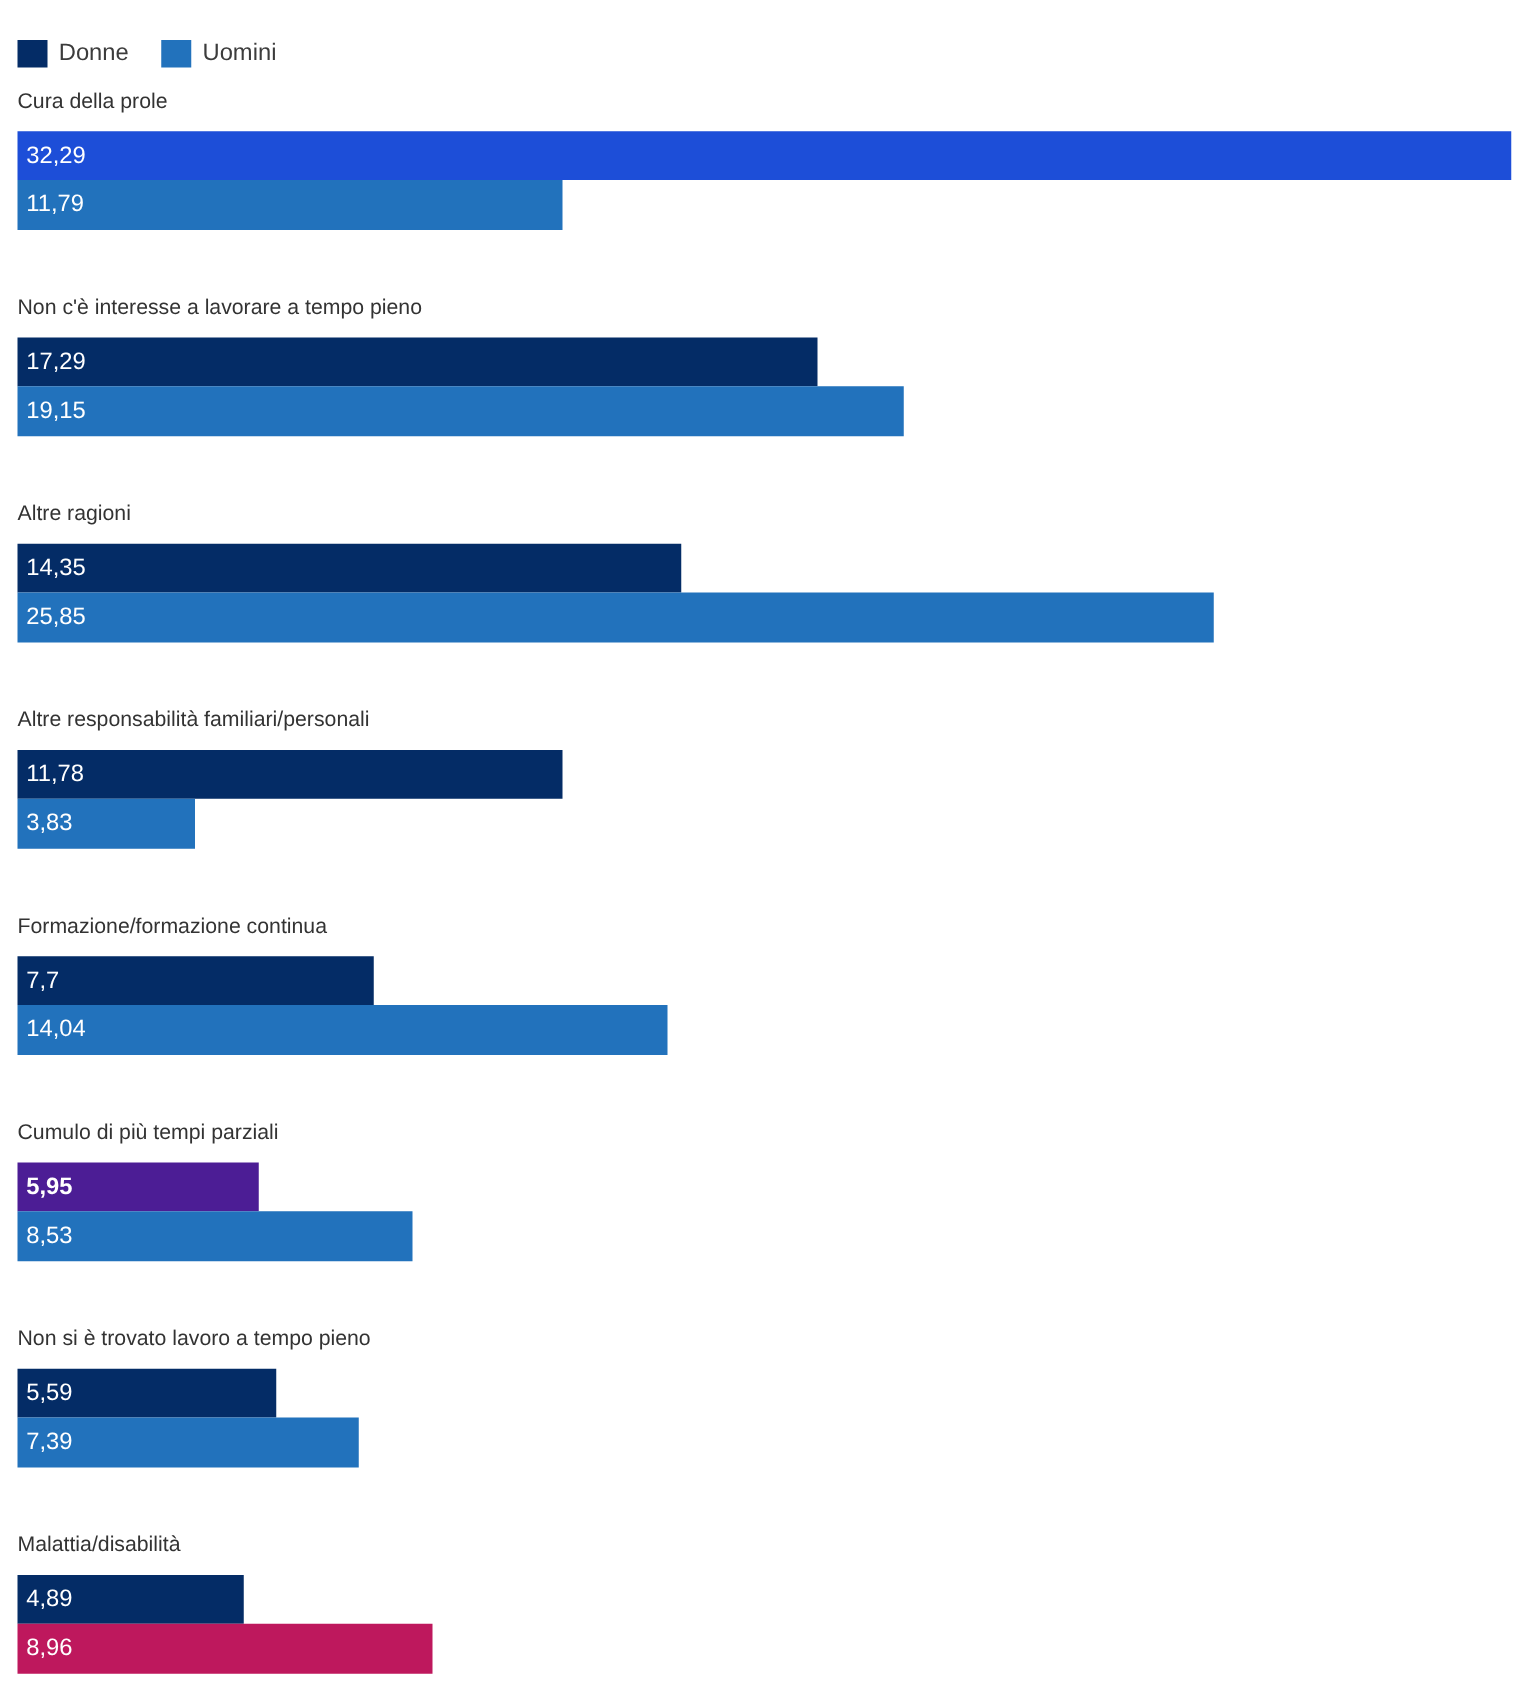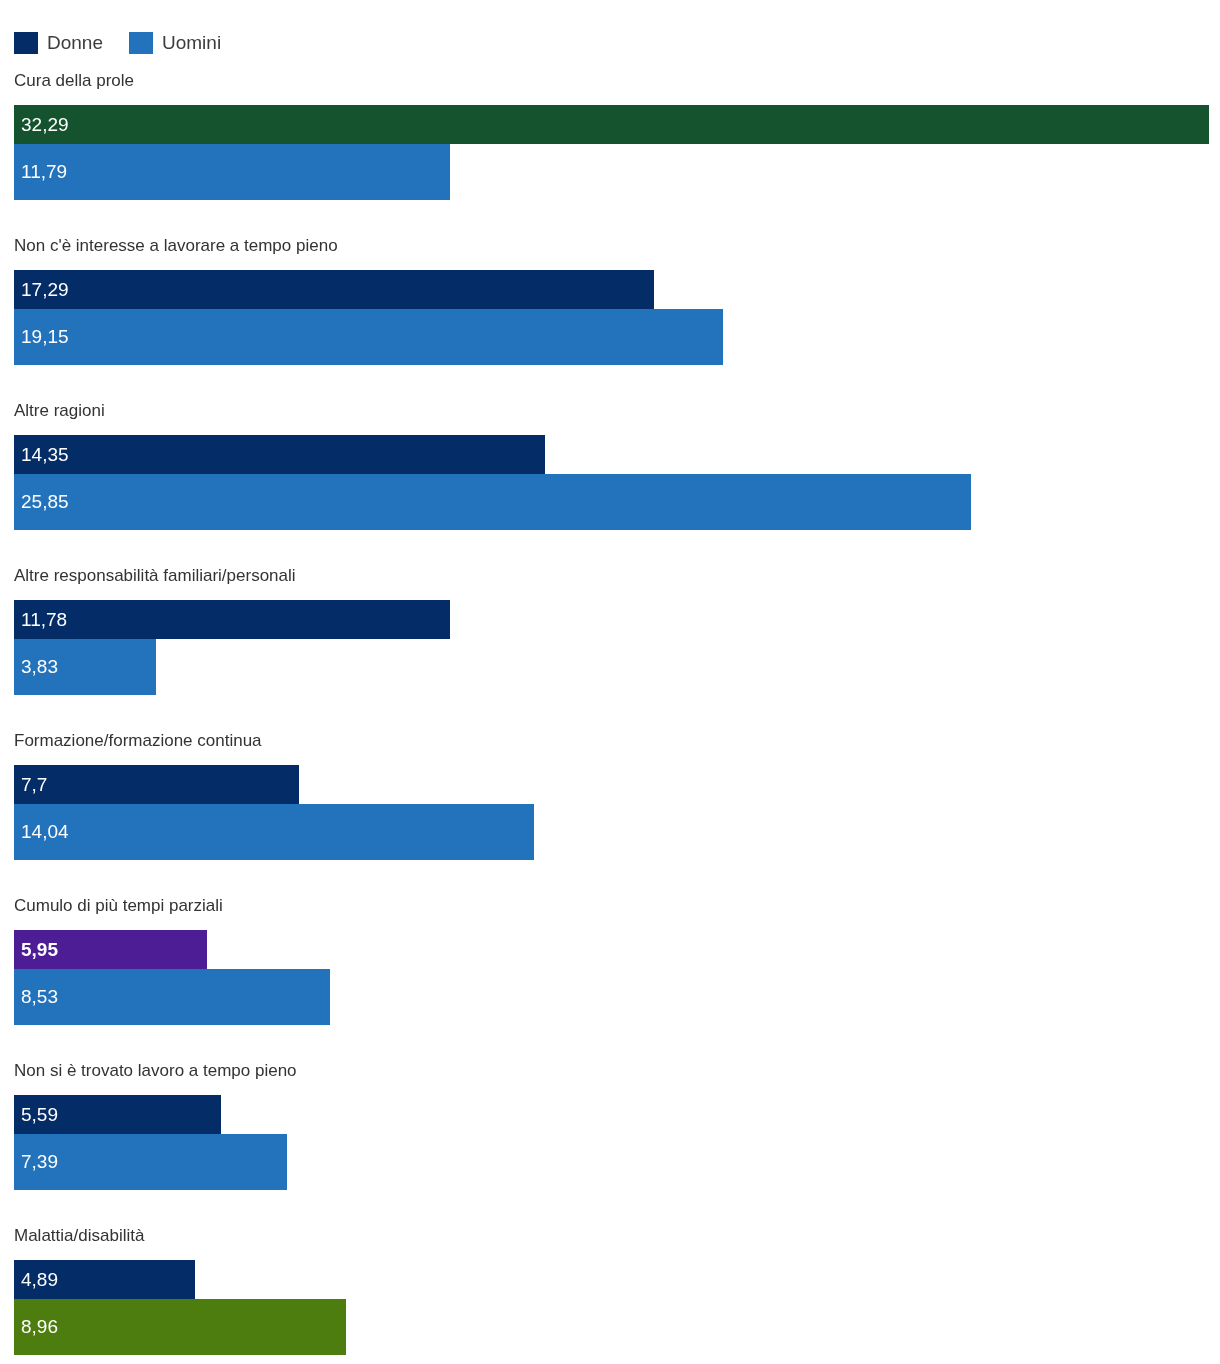--- a/index.html
+++ b/index.html
@@ -78,21 +78,21 @@
   .bar {
     position: relative;
     display: block;
     height: 39px;
     box-sizing: border-box;
   }
   .bar.women {
     background: #042c66;
   }
   .bar.men {
-    height: 56px;
+    height: 40px;
     background: #2272bc;
   }
   .bar-value {
     position: absolute;
     left: 7px;
     top: 50%;
     transform: translateY(-50%);
     font-size: 19px;
     color: #ffffff;
     line-height: 22px;
@@ -113,21 +113,21 @@
       <span class="legend-swatch" style="background: rgb(34, 114, 188);"></span>
       <span class="legend-label">Uomini</span>
     </div>
   </div>
 
   <div class="groups">
 
     <div class="group">
       <div class="group-label">Cura della prole</div>
       <div class="bars">
-        <div class="bar women" style="width: 1195px; background: #14532d;">
+        <div class="bar women" style="width: 1195px; background: #1d4ed8;">
           <span class="bar-value">32,29</span>
         </div>
         <div class="bar men" style="width: 436px; background: rgb(34, 114, 188);">
           <span class="bar-value">11,79</span>
         </div>
       </div>
     </div>
 
     <div class="group">
       <div class="group-label">Non c'è interesse a lavorare a tempo pieno</div>
@@ -200,20 +200,20 @@
         </div>
       </div>
     </div>
 
     <div class="group">
       <div class="group-label">Malattia/disabilità</div>
       <div class="bars">
         <div class="bar women" style="width: 181px; background: rgb(4, 44, 102);">
           <span class="bar-value">4,89</span>
         </div>
-        <div class="bar men" style="width: 332px; background: #4d7c0f;">
+        <div class="bar men" style="width: 332px; background: #be185d;">
           <span class="bar-value">8,96</span>
         </div>
       </div>
     </div>
 
   </div>
 </div>
 
 </body></html>

